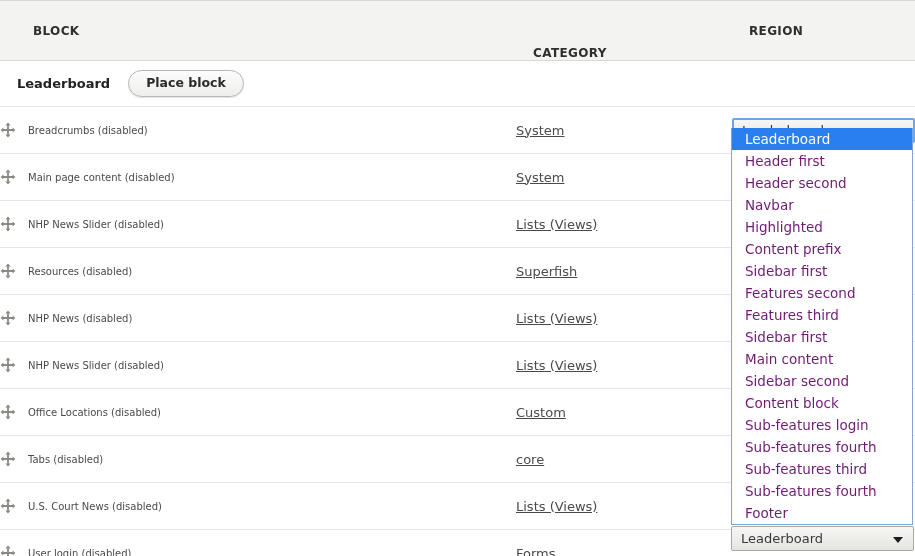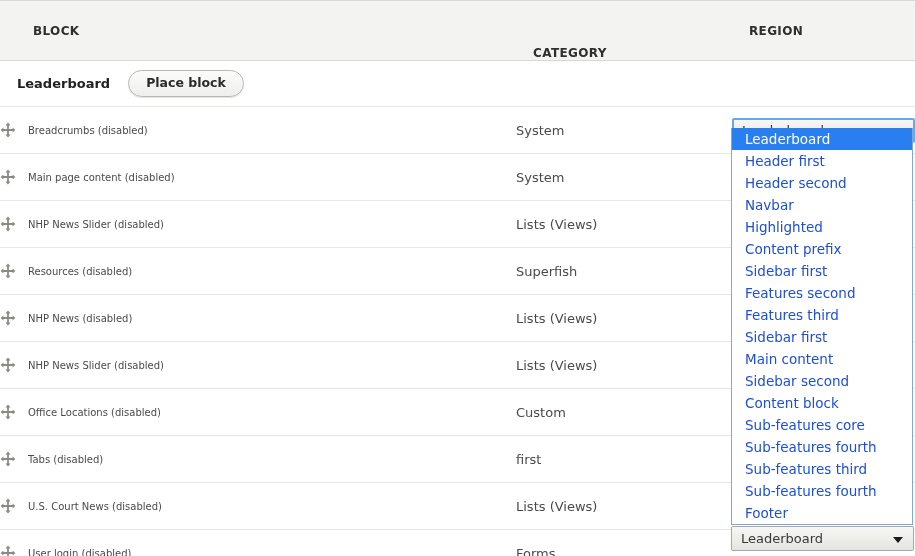--- a/index.html
+++ b/index.html
@@ -79,21 +79,21 @@
 
   
   tr.block-row td {
     border-bottom: 1px solid #e6e6e3;
     height: 46px;
     vertical-align: middle;
     padding: 0;
     background: #ffffff;
   }
   td.cell-block { padding-left: 17px; }
-  td.cell-cat   { padding-left: 17px; color: #4a4a4a; }
+  td.cell-cat   { padding-left: 17px; color: #4a4a4a; text-decoration: underline; }
   td.cell-region{ padding-left: 6px; position: relative; }
 
   .drag-wrap {
     display: inline-block;
     vertical-align: middle;
     width: 20px;
     height: 16px;
     margin-right: 8px;
   }
   .drag-icon { display:block; }
@@ -150,21 +150,21 @@
     border-right: 1px solid #7fa9d4;
     border-bottom: 1px solid #7fa9d4;
     z-index: 50;
     padding: 0;
   }
   .dropdown-option {
     height: 22px;
     line-height: 22px;
     padding-left: 13px;
     font-size: 13.5px;
-    color: #1d4ed8;
+    color: #701a75;
     white-space: nowrap;
     cursor: default;
   }
   .dropdown-option.selected {
     background: #2a7ff0;
     color: #ffffff;
   }
 
   .bottom-select-wrap {
     position: absolute;
@@ -247,21 +247,21 @@
         <td class="cell-block"><span class="drag-wrap"><svg class="drag-icon" width="16" height="16" viewBox="0 0 16 16" aria-hidden="true">
               <path fill="#8a8a85" d="M8 0.6 L10.6 3.4 L8.9 3.4 L8.9 7.1 L12.6 7.1 L12.6 5.4 L15.4 8 L12.6 10.6 L12.6 8.9 L8.9 8.9 L8.9 12.6 L10.6 12.6 L8 15.4 L5.4 12.6 L7.1 12.6 L7.1 8.9 L3.4 8.9 L3.4 10.6 L0.6 8 L3.4 5.4 L3.4 7.1 L7.1 7.1 L7.1 3.4 L5.4 3.4 Z"></path>
             </svg></span><span class="block-label">Office Locations (disabled)</span></td>
         <td class="cell-cat"><span>Custom</span></td>
         <td class="cell-region"></td>
       </tr>
       <tr class="block-row">
         <td class="cell-block"><span class="drag-wrap"><svg class="drag-icon" width="16" height="16" viewBox="0 0 16 16" aria-hidden="true">
               <path fill="#8a8a85" d="M8 0.6 L10.6 3.4 L8.9 3.4 L8.9 7.1 L12.6 7.1 L12.6 5.4 L15.4 8 L12.6 10.6 L12.6 8.9 L8.9 8.9 L8.9 12.6 L10.6 12.6 L8 15.4 L5.4 12.6 L7.1 12.6 L7.1 8.9 L3.4 8.9 L3.4 10.6 L0.6 8 L3.4 5.4 L3.4 7.1 L7.1 7.1 L7.1 3.4 L5.4 3.4 Z"></path>
             </svg></span><span class="block-label">Tabs (disabled)</span></td>
-        <td class="cell-cat"><span>first</span></td>
+        <td class="cell-cat"><span>core</span></td>
         <td class="cell-region"></td>
       </tr>
       <tr class="block-row">
         <td class="cell-block"><span class="drag-wrap"><svg class="drag-icon" width="16" height="16" viewBox="0 0 16 16" aria-hidden="true">
               <path fill="#8a8a85" d="M8 0.6 L10.6 3.4 L8.9 3.4 L8.9 7.1 L12.6 7.1 L12.6 5.4 L15.4 8 L12.6 10.6 L12.6 8.9 L8.9 8.9 L8.9 12.6 L10.6 12.6 L8 15.4 L5.4 12.6 L7.1 12.6 L7.1 8.9 L3.4 8.9 L3.4 10.6 L0.6 8 L3.4 5.4 L3.4 7.1 L7.1 7.1 L7.1 3.4 L5.4 3.4 Z"></path>
             </svg></span><span class="block-label">U.S. Court News (disabled)</span></td>
         <td class="cell-cat"><span>Lists (Views)</span></td>
         <td class="cell-region"></td>
       </tr>
       <tr class="block-row">
@@ -281,21 +281,21 @@
     <div class="dropdown-option">Navbar</div>
     <div class="dropdown-option">Highlighted</div>
     <div class="dropdown-option">Content prefix</div>
     <div class="dropdown-option">Sidebar first</div>
     <div class="dropdown-option">Features second</div>
     <div class="dropdown-option">Features third</div>
     <div class="dropdown-option">Sidebar first</div>
     <div class="dropdown-option">Main content</div>
     <div class="dropdown-option">Sidebar second</div>
     <div class="dropdown-option">Content block</div>
-    <div class="dropdown-option">Sub-features core</div>
+    <div class="dropdown-option">Sub-features login</div>
     <div class="dropdown-option">Sub-features fourth</div>
     <div class="dropdown-option">Sub-features third</div>
     <div class="dropdown-option">Sub-features fourth</div>
     <div class="dropdown-option">Footer</div>
   </div>
 
 <div class="bottom-select-wrap">
   <div class="region-select">
     <span>Leaderboard</span>
     <span class="select-arrow"></span>

